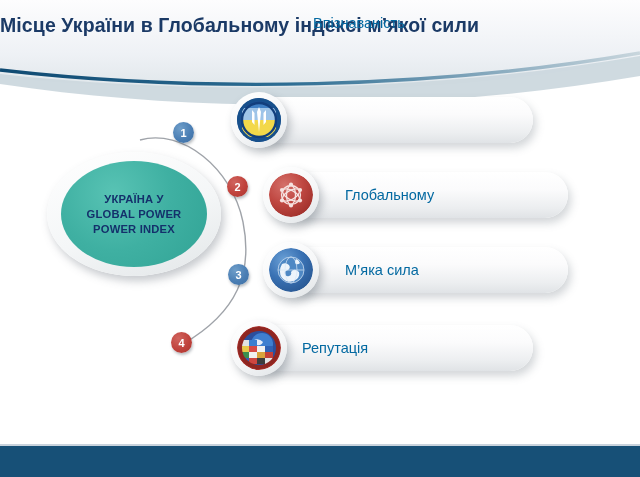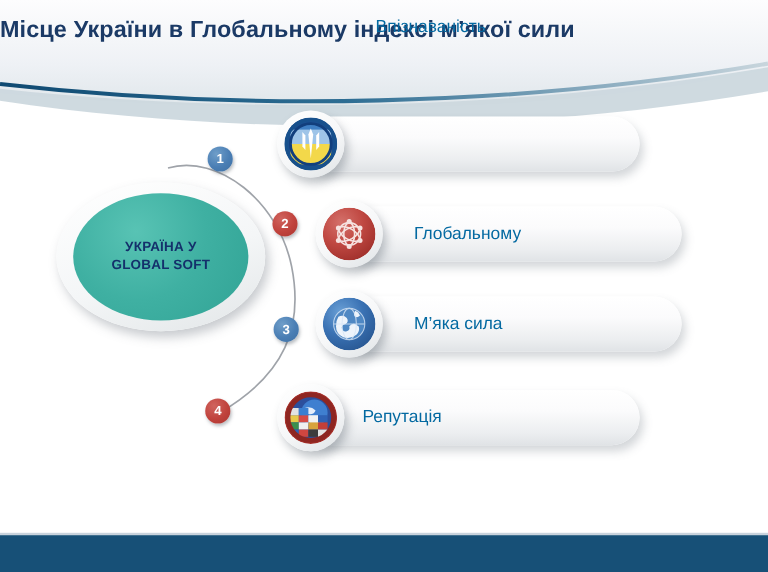--- a/index.html
+++ b/index.html
@@ -182,21 +182,22 @@
 
   <svg class="arc" viewBox="0 0 640 477" xmlns="http://www.w3.org/2000/svg">
     <path d="M140,140 C182,128 232,168 243,222 C253,272 238,312 183,344" stroke="#9a9ea4" stroke-width="1.4" fill="none" opacity="0.95"></path>
   </svg>
 
   <div class="hub">
     <div class="hub-ring"></div>
     <div class="hub-disc"></div>
     <div class="hub-label">
       <span>УКРАЇНА У</span>
-      <span>GLOBAL SOFT</span>
+      <span>GLOBAL POWER</span>
+      <span>POWER INDEX</span>
     </div>
   </div>
 
   <div class="row">
     <div class="bar" style="left:251px; top:97px; width:282px;"></div>
     <div class="bar-text" style="left:313px;">Впізнаваність</div>
 
     <div class="icon-outer" style="left:231px; top:92px;">
       <div class="icon-inner">
         <svg width="44" height="44" viewBox="0 0 44 44" xmlns="http://www.w3.org/2000/svg">

